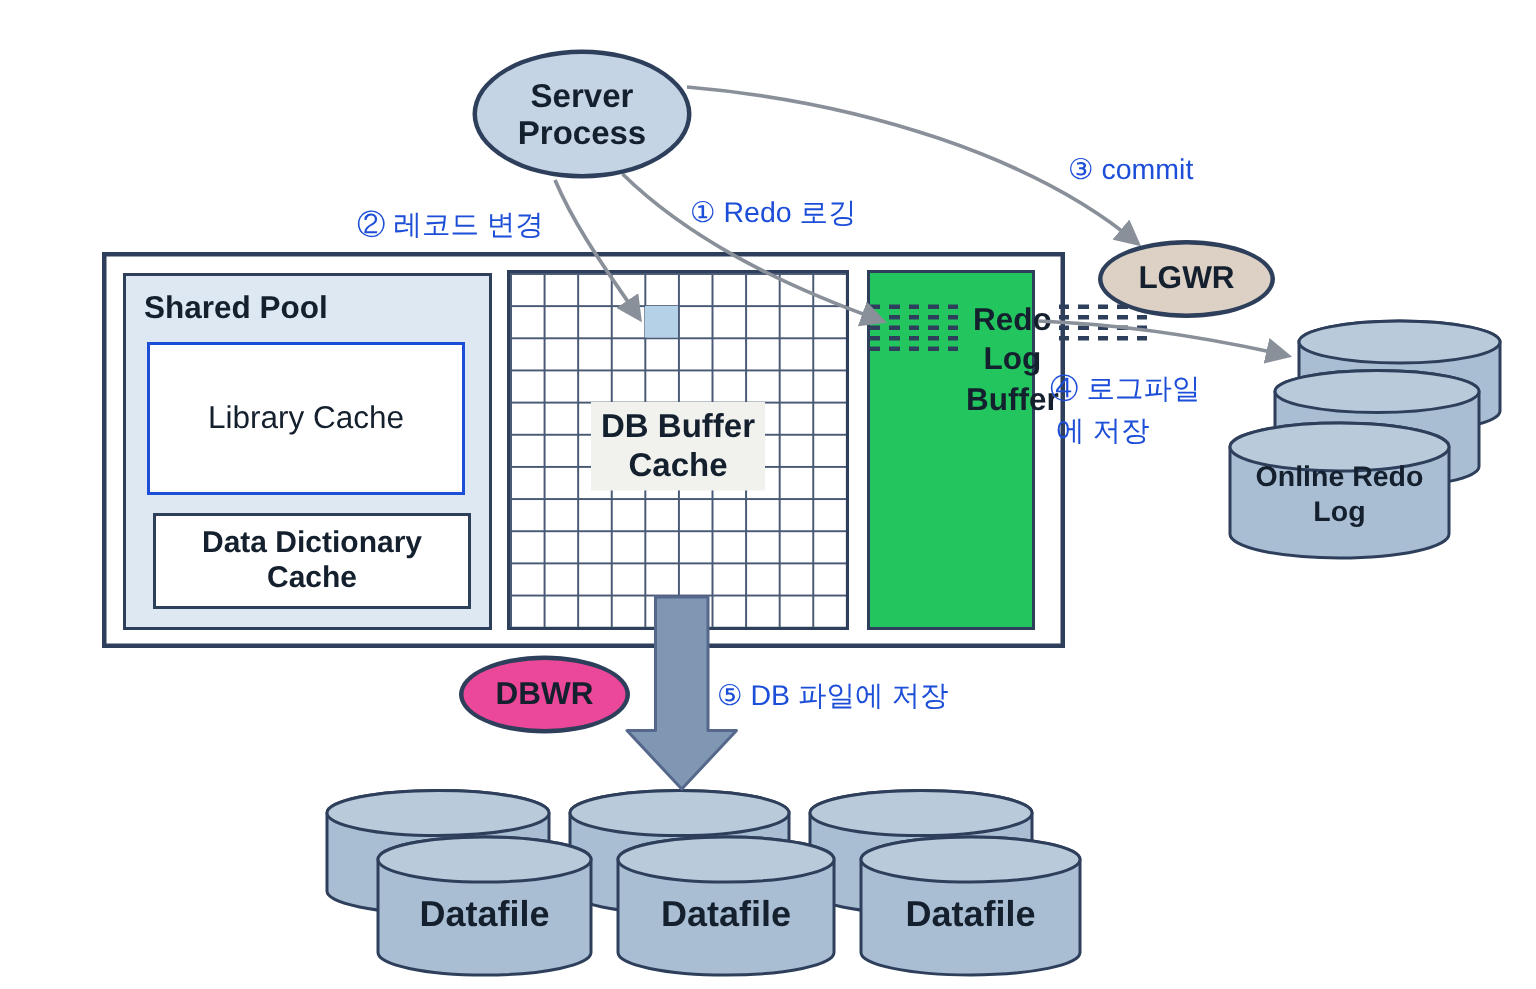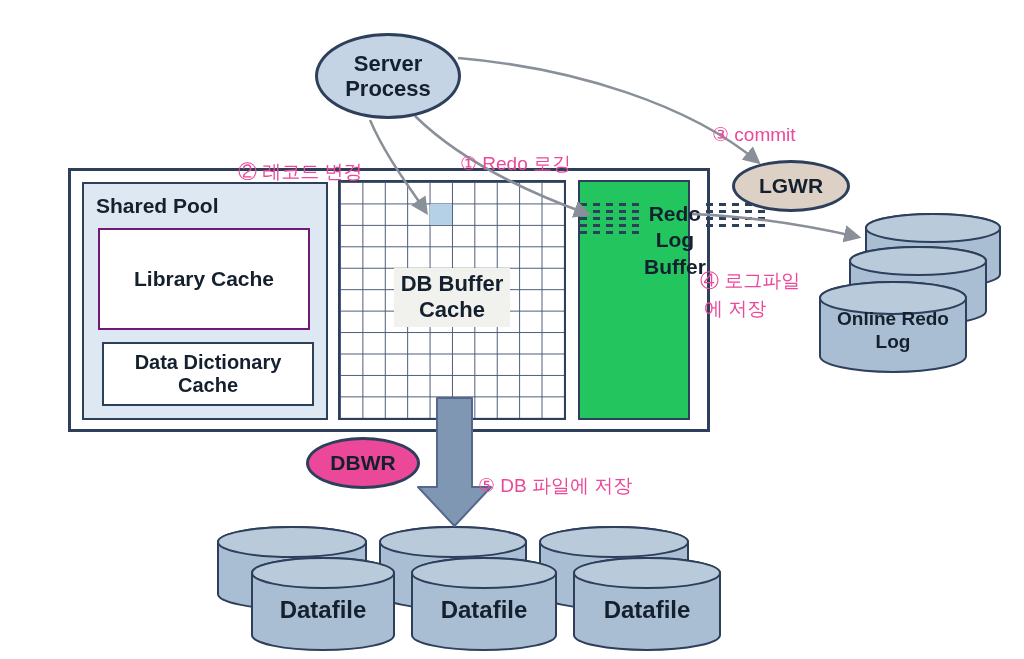--- a/index.html
+++ b/index.html
@@ -10,21 +10,21 @@
   .abs { position:absolute; }
   .layer-svg  { position:absolute; left:0; top:0; width:1024px; height:659px; z-index:2; }
 
   .sga-title { left:72px; top:112px; font-size:40px; font-weight:bold; color:#4e6d8f; letter-spacing:1px; z-index:4; }
 
   .sga-box { left:68px; top:168px; width:642px; height:264px; border:3px solid #2e3f5c; background:#fff; z-index:1; }
 
   .shared-pool { left:82px; top:182px; width:246px; height:238px; background:#dde8f3; border:2px solid #2e3f5c; z-index:1; }
   .shared-pool-label { position:absolute; left:12px; top:10px; font-size:21px; font-weight:bold; }
 
-  .library-cache { left:98px; top:228px; width:212px; height:102px; background:#fff; border:2px solid #701a75; display:flex; align-items:center; justify-content:center; font-size:21px; font-weight:bold; z-index:1; }
+  .library-cache { left:98px; top:228px; width:212px; height:102px; background:#fff; border:2px solid #1d4ed8; display:flex; align-items:center; justify-content:center; font-size:21px; font-weight:normal; z-index:1; }
 
   .dict-cache { left:102px; top:342px; width:212px; height:64px; background:#fff; border:2px solid #2e3f5c; display:flex; align-items:center; justify-content:center; text-align:center; font-size:20px; font-weight:bold; line-height:1.15; padding:0 12px; z-index:1; }
 
   .grid-box { left:338px; top:180px; width:228px; height:240px; background:#fff; border:2px solid #2e3f5c;
     background-image:
       linear-gradient(to right, #4a5a76 1px, transparent 1px),
       linear-gradient(to bottom, #4a5a76 1px, transparent 1px);
     background-size:22.4px 21.45px; z-index:1; }
   .grid-highlight { position:absolute; left:90px; top:22px; width:22px; height:21px; background:#b5d1e8; }
 
@@ -32,21 +32,21 @@
 
   .redo-box { left:578px; top:180px; width:112px; height:240px; background:#22c55e; border:2px solid #2e3f5c; display:flex; justify-content:space-between; padding:17px 0; z-index:1; }
   .dash-row { width:64px; height:3px; margin:4px auto; background:repeating-linear-gradient(to right, #2e3f5c 0 7px, transparent 7px 13px); }
   .redo-label { width:80px; margin:2px auto; text-align:center; font-size:21px; font-weight:bold; line-height:1.25; }
 
   .ellipse { position:absolute; border:3px solid #2e3f5c; border-radius:50%; display:flex; align-items:center; justify-content:center; text-align:center; font-weight:bold; z-index:3; }
   .server-process { left:315px; top:33px; width:146px; height:86px; background:#c4d4e4; font-size:22px; line-height:1.15; padding:0 14px; }
   .lgwr { left:732px; top:160px; width:118px; height:52px; background:#ddd1c5; font-size:21px; }
   .dbwr { left:306px; top:437px; width:114px; height:52px; background:#ec4899; font-size:21px; }
 
-  .step-label { position:absolute; font-size:19px; color:#ec4899; white-space:nowrap; z-index:4;margin-top:22px; }
+  .step-label { position:absolute; font-size:19px; color:#1d4ed8; white-space:nowrap; z-index:4; }
   .step2 { left:238px; top:137px; }
   .step1 { left:460px; top:129px; }
   .step3 { left:712px; top:101px; }
   .step4a { left:700px; top:246px; }
   .step4b { left:704px; top:274px; }
   .step5 { left:478px; top:451px; }
 
   .cyl-label { position:absolute; text-align:center; font-weight:bold; z-index:4; }
   .orl-label { left:837px; top:308px; width:112px; font-size:19px; line-height:1.2; }
   .df-label { top:596px; width:120px; font-size:24px; }

